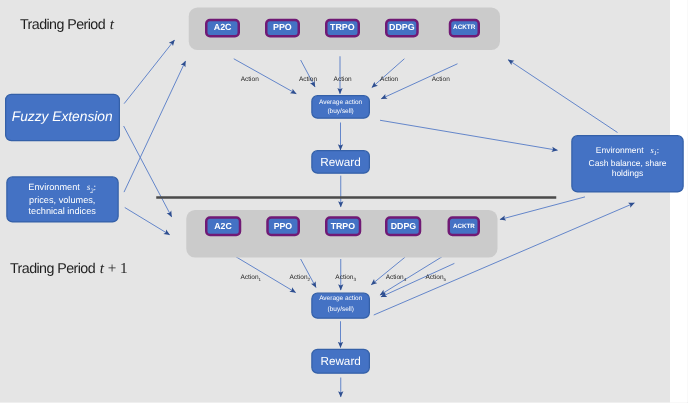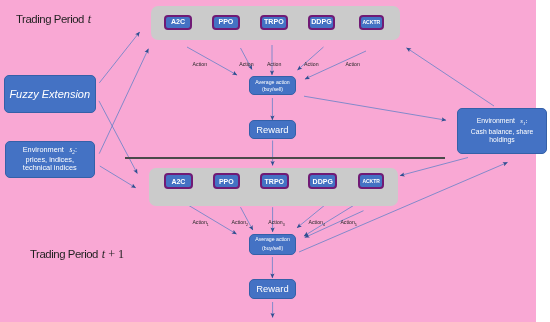--- a/index.html
+++ b/index.html
@@ -1,18 +1,18 @@
 <!DOCTYPE html>
 <html><head>
 <meta charset="utf-8">
 <style>
   html,body{margin:0;padding:0;background:#ffffff;}
   body{width:550px;height:322px;position:relative;overflow:hidden;
        font-family:"Liberation Sans",sans-serif;-webkit-font-smoothing:antialiased;}
-  .stage{position:absolute;left:0;top:0;width:536px;height:322px;background:#f9a8d4;}
+  .stage{position:absolute;left:0;top:0;width:536px;height:322px;background:#e5e5e5;}
   svg.edges{position:absolute;left:0;top:0;width:550px;height:322px;overflow:visible;}
   .node{position:absolute;box-sizing:border-box;display:flex;flex-direction:column;
         align-items:center;justify-content:center;text-align:center;color:#ffffff;
         background:#4472C4;border:1px solid #3460A8;border-radius:5px;line-height:1.18;}
   .panel{position:absolute;background:#CBCBCB;border-radius:7px;box-sizing:border-box;}
   .agent{position:absolute;box-sizing:border-box;display:flex;align-items:center;
          justify-content:center;color:#ffffff;background:#4472C4;
          border:2px solid #701a75;border-radius:4px;font-weight:bold;}
   .period{position:absolute;color:#1f1f1f;font-size:11.4px;white-space:nowrap;
           letter-spacing:-0.45px;}
@@ -64,41 +64,41 @@
         <line x1="272.6" y1="302" x2="272.6" y2="317.5" marker-end="url(#ah)"></line>
       </g>
   </svg>
 
   <div class="panel" style="left:151px;top:6px;width:248.5px;height:34.3px;"></div>
   <div class="panel" style="left:148.7px;top:168px;width:249px;height:37.5px;"></div>
 
   <div class="period" style="left:16px;top:12px;">
     <span>Trading Period </span><i>t</i>
   </div>
-  <div class="period" style="left:30px;top:207px;margin-top:40px;">
+  <div class="period" style="left:8px;top:207px;">
     <span>Trading Period </span><i>t</i><span class="mathroman"> + 1</span>
   </div>
 
   <div id="dyn">
       <div class="agent" style="left:164.2px;top:14.8px;width:27.8px;height:15.2px;font-size:7.1px;">A2C</div>
       <div class="agent" style="left:211.5px;top:14.8px;width:28.8px;height:15.2px;font-size:7.1px;">PPO</div>
       <div class="agent" style="left:259.5px;top:14.8px;width:28.7px;height:15.2px;font-size:7.1px;">TRPO</div>
       <div class="agent" style="left:307.8px;top:14.8px;width:27.3px;height:15.2px;font-size:7.1px;">DDPG</div>
       <div class="agent" style="left:358.5px;top:14.8px;width:25.7px;height:15.2px;font-size:5.1px;">ACKTR</div>
       <div class="agent" style="left:164.2px;top:173.4px;width:28.4px;height:15.5px;font-size:7px;">A2C</div>
       <div class="agent" style="left:212.7px;top:173.4px;width:27.3px;height:15.5px;font-size:7px;">PPO</div>
       <div class="agent" style="left:260px;top:173.4px;width:28.6px;height:15.5px;font-size:7px;">TRPO</div>
       <div class="agent" style="left:308.2px;top:173.4px;width:29.1px;height:15.5px;font-size:7px;">DDPG</div>
       <div class="agent" style="left:358.2px;top:173.4px;width:25.9px;height:15.5px;font-size:5px;">ACKTR</div>
       <div class="node" style="left:4px;top:75px;width:91.5px;height:38px;font-size:11px;font-style:italic;">
         <div>Fuzzy Extension</div>
       </div>
       <div class="node" style="left:4.8px;top:140.7px;width:90px;height:37.8px;font-size:7.35px;">
         <div>Environment<span class="mathvar"><i>s</i><sub>2</sub><span>:</span></span></div>
-        <div>prices, indices,</div>
+        <div>prices, volumes,</div>
         <div>technical indices</div>
       </div>
       <div class="node" style="left:457px;top:107.5px;width:90px;height:46px;font-size:6.8px;">
         <div>Environment<span class="mathvar"><i>s</i><sub>1</sub><span>:</span></span></div>
         <div>Cash balance, share</div>
         <div>holdings</div>
       </div>
       <div class="node" style="left:249.1px;top:75.7px;width:46.8px;height:19.2px;font-size:5.2px;line-height:1.42;padding-top:1.5px;">
         <div>Average action</div>
         <div>(buy/sell)</div>

